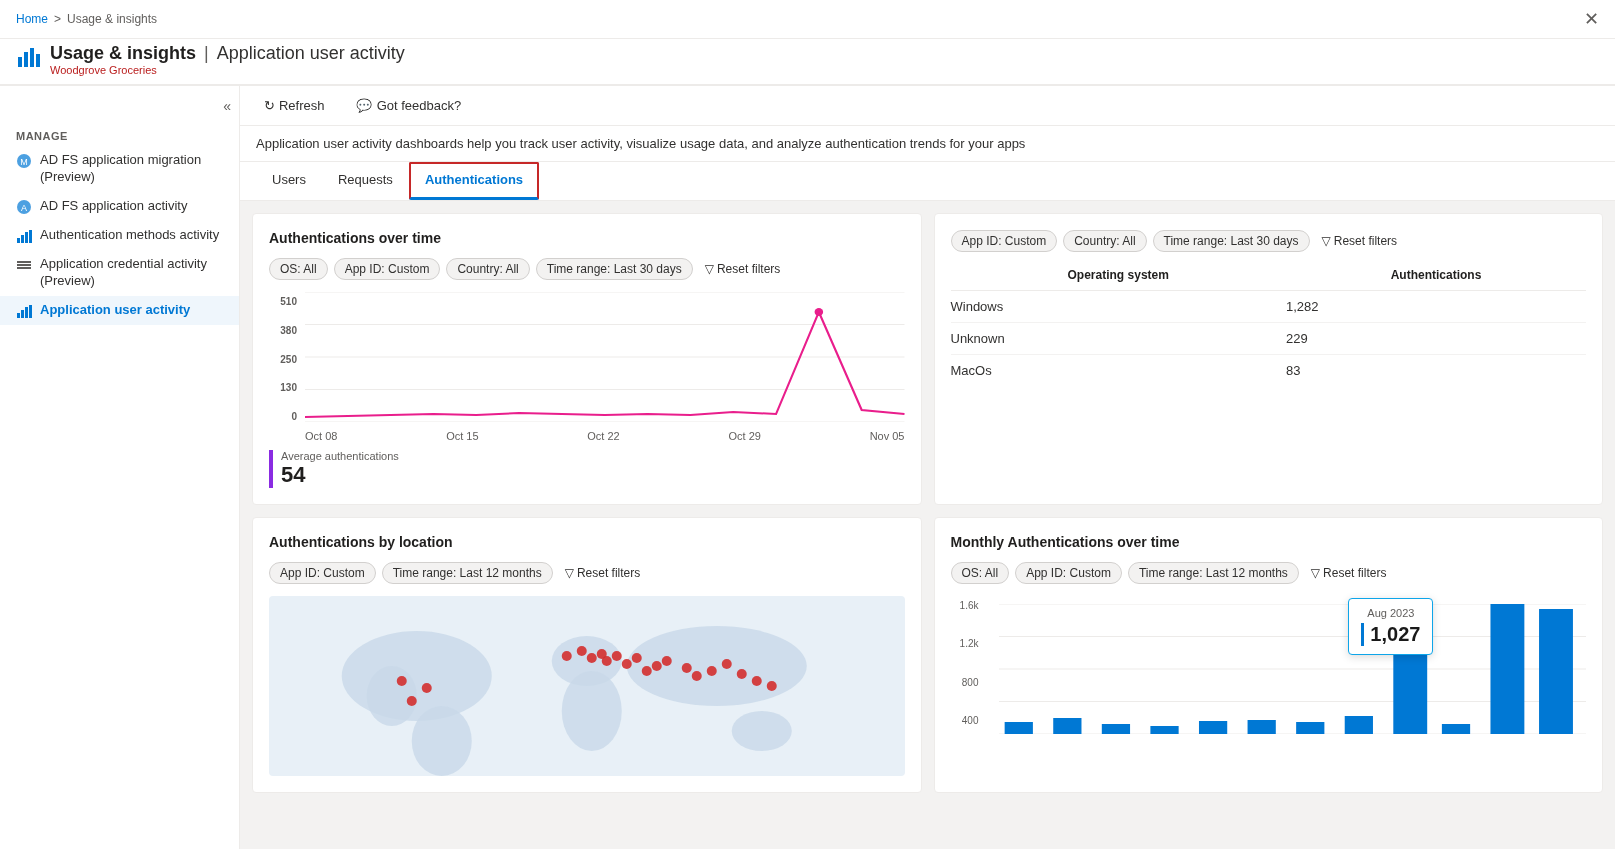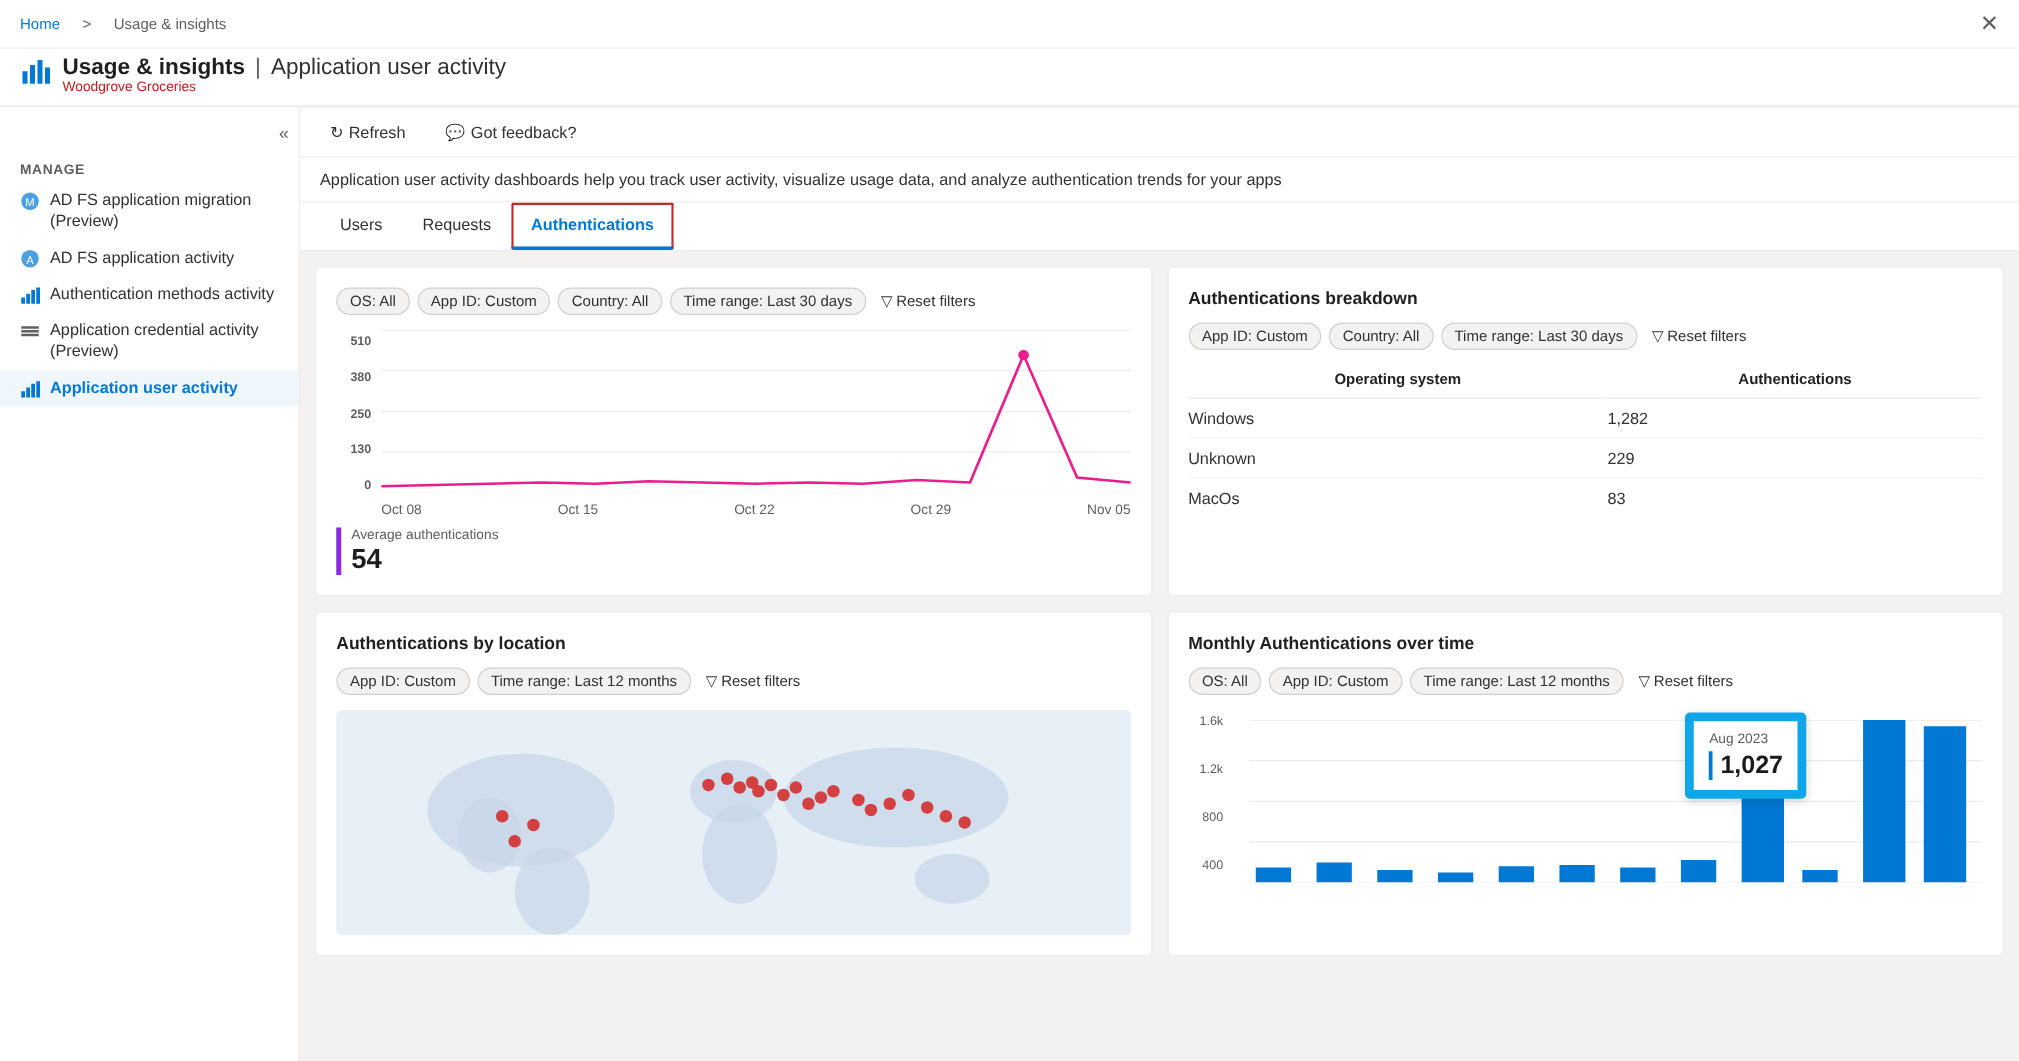--- a/index.html
+++ b/index.html
@@ -1,20 +1,20 @@
 <!DOCTYPE html>
 <html><head>
   <meta charset="utf-8">
   <style>
     * { box-sizing: border-box; margin: 0; padding: 0; }
     body { font-family: 'Segoe UI', Arial, sans-serif; font-size: 13px; color: #323130; background: #f3f2f1; display: flex; flex-direction: column; height: 849px; overflow: hidden; }
 
     
     .top-header { background: white; padding: 8px 16px; border-bottom: 1px solid #edebe9; display: flex; align-items: center; justify-content: space-between; }
-    .breadcrumb { display: flex; align-items: center; gap: 18px; font-size: 12px; color: #605e5c; }
+    .breadcrumb { display: flex; align-items: center; gap: 6px; font-size: 12px; color: #605e5c; }
     .breadcrumb a { color: #0078d4; text-decoration: none; }
     .page-title-area { display: flex; align-items: center; gap: 10px; padding: 4px 16px 8px; background: white; border-bottom: 1px solid #edebe9; }
     .page-icon { color: #0078d4; font-size: 20px; }
     .close-btn { margin-left: auto; background: none; border: none; cursor: pointer; font-size: 18px; color: #605e5c; }
 
     
     .main-layout { display: flex; flex: 1; overflow: hidden; }
 
     
     .sidebar { width: 240px; background: white; border-right: 1px solid #edebe9; overflow-y: auto; padding: 8px 0; flex-shrink: 0; }
@@ -62,21 +62,21 @@
     .breakdown-table td { padding: 8px 0; font-size: 13px; color: #323130; border-bottom: 1px solid #f3f2f1; }
     .breakdown-table tr:last-child td { border-bottom: none; }
 
     
     .map-container { position: relative; background: #e8f0f7; border-radius: 4px; height: 180px; overflow: hidden; }
 
     
     .bar-chart-area { position: relative; height: 160px; margin-top: 8px; }
 
     
-    .tooltip-box { background: white; border: 7px solid #0ea5e9; border-radius: 4px; padding: 8px 12px; box-shadow: 0 2px 8px rgba(0,0,0,0.15); position: absolute; top: 10px; left: 180px; font-size: 13px; z-index: 10; }
+    .tooltip-box { background: white; border: 1px solid #0ea5e9; border-radius: 4px; padding: 8px 12px; box-shadow: 0 2px 8px rgba(0,0,0,0.15); position: absolute; top: 10px; left: 180px; font-size: 13px; z-index: 10; text-align: center; }
     .tooltip-date { font-size: 11px; color: #605e5c; }
     .tooltip-value { font-size: 20px; font-weight: 700; color: #1a1a1a; border-left: 3px solid #0078d4; padding-left: 6px; margin-top: 4px; }
 
     
     .header-section { background: white; border-bottom: 1px solid #edebe9; }
   </style>
 </head>
 <body>
 
 <div class="header-section">
@@ -187,20 +187,21 @@
       <div class="tab">Users</div>
       <div class="tab">Requests</div>
       <div class="tab active" style="border: 2px solid #c62828; border-bottom: 3px solid #0078d4; border-radius: 2px; padding: 8px 14px;">
         <span>Authentications</span>
       </div>
     </div>
 
     <div class="cards-grid">
 
       <div class="card">
+        <div class="card-title">Authentications over time</div>
         <div class="filter-chips">
           <span class="chip">OS: All</span>
           <span class="chip">App ID: Custom</span>
           <span class="chip">Country: All</span>
           <span class="chip">Time range: Last 30 days</span>
           <span class="reset-link">
             <span>▽</span>
             <span>Reset filters</span>
           </span>
         </div>
@@ -235,21 +236,20 @@
             </div>
           </div>
         </div>
         <div class="avg-stat">
           <div class="avg-label">Average authentications</div>
           <div class="avg-value">54</div>
         </div>
       </div>
 
       <div class="card">
-        <div class="card-title">Authentications breakdown</div>
         <div class="filter-chips">
           <span class="chip">App ID: Custom</span>
           <span class="chip">Country: All</span>
           <span class="chip">Time range: Last 30 days</span>
           <span class="reset-link">
             <span>▽</span>
             <span>Reset filters</span>
           </span>
         </div>
         <table class="breakdown-table">

